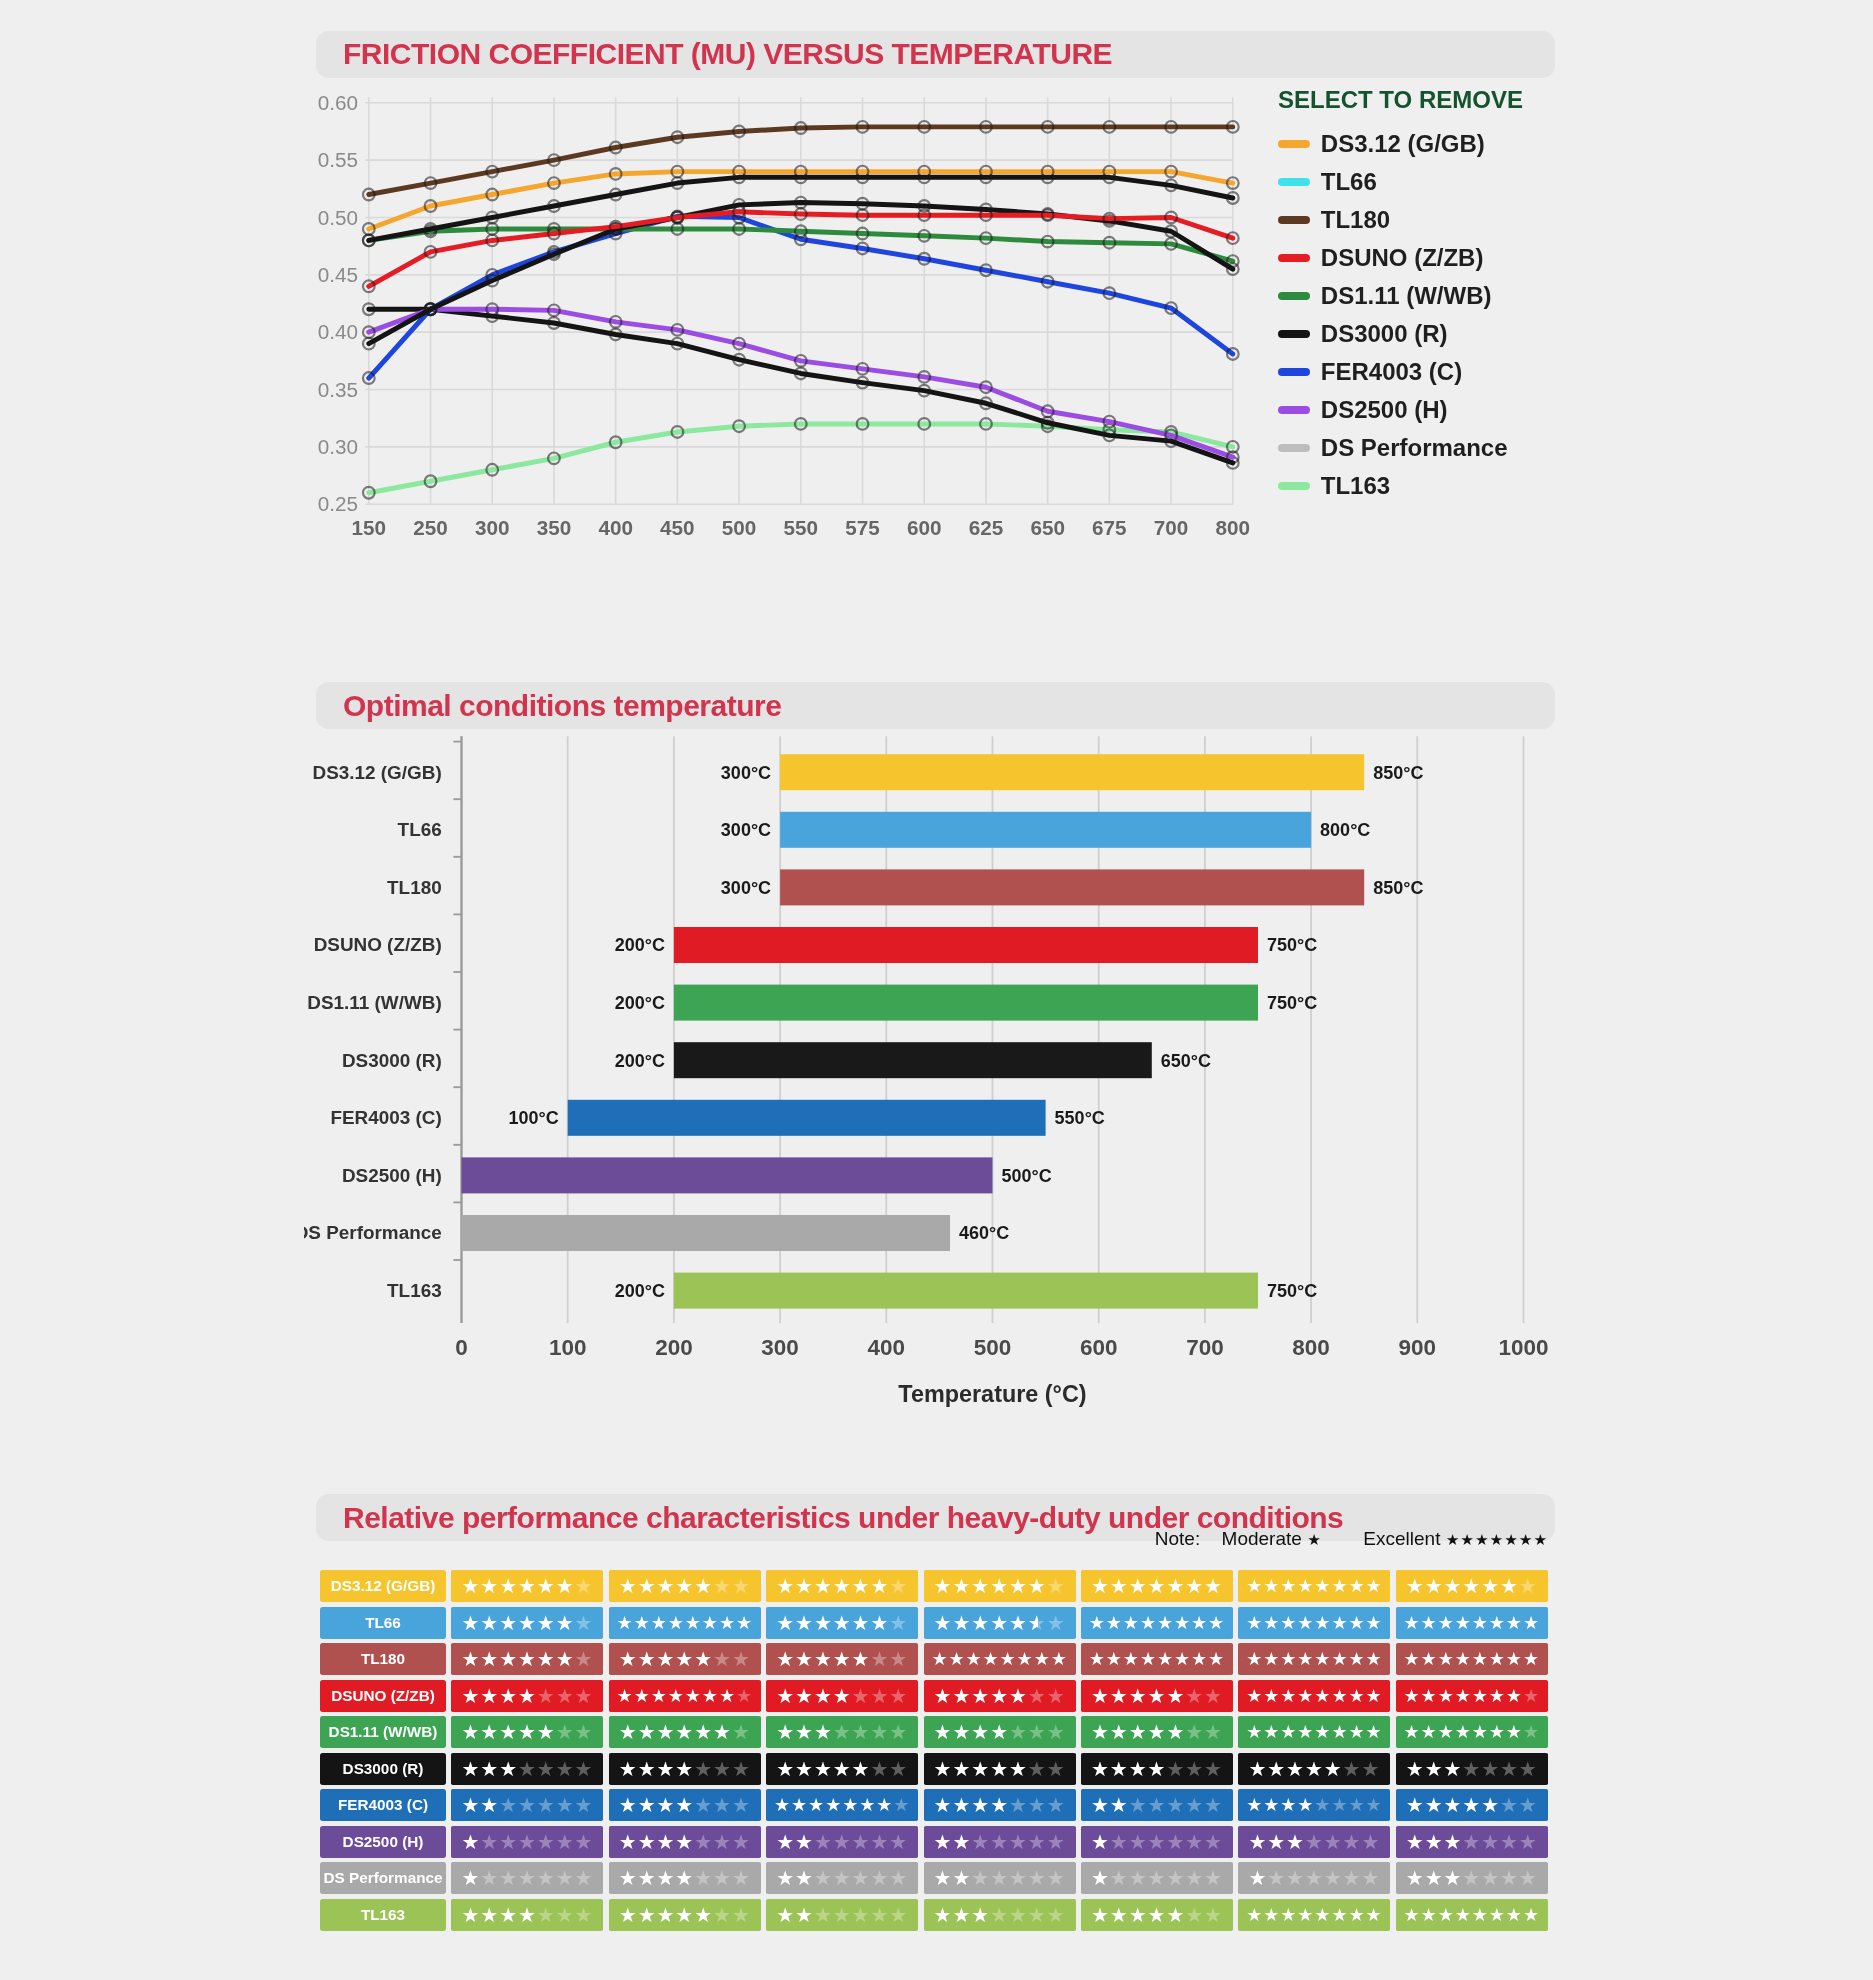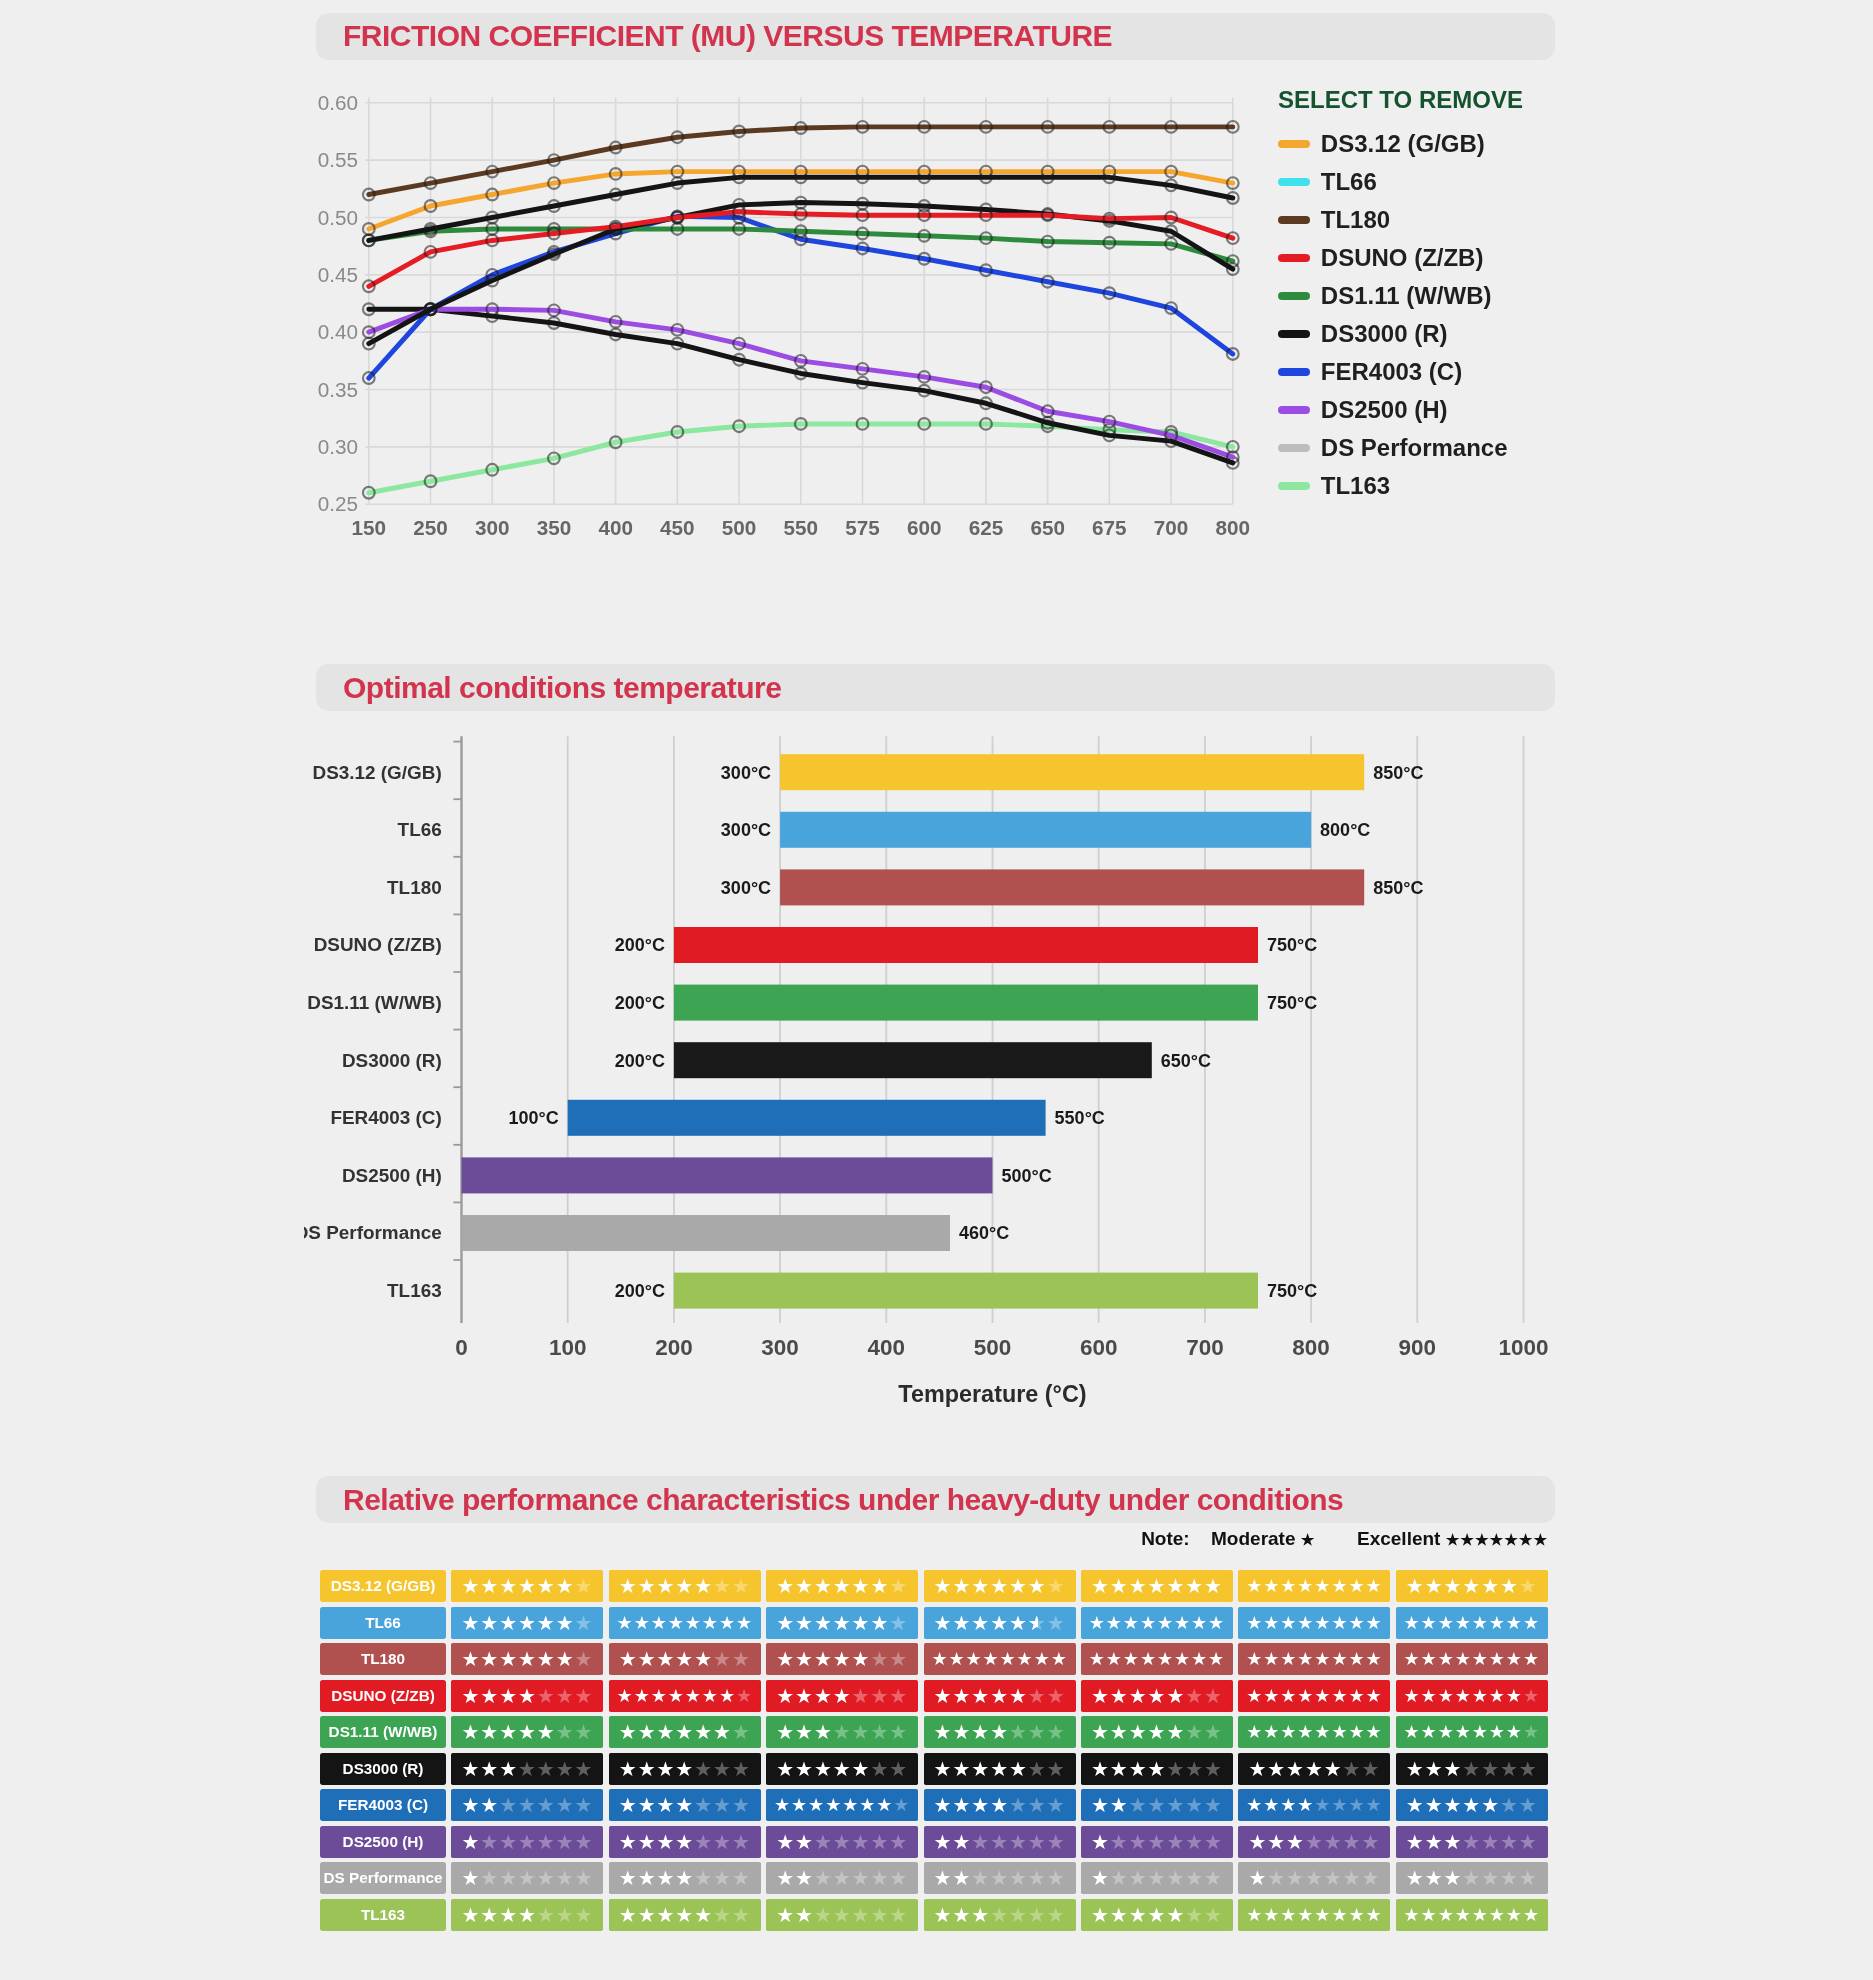--- a/index.html
+++ b/index.html
@@ -6,36 +6,36 @@
   body{
     width:1874px;height:1980px;position:relative;overflow:hidden;
     background:#efefef;
     font-family:"Liberation Sans",sans-serif;
     -webkit-font-smoothing:antialiased;
   }
   .title-pill{
     position:absolute;left:316px;width:1239px;height:47px;
     background:#e4e4e4;border-radius:12.6px;
     display:flex;align-items:center;padding-left:27px;box-sizing:border-box;
-    color:#d2344e;font-weight:700;font-size:30px;letter-spacing:-0.5px;
+    color:#d2344e;font-weight:700;font-size:30px;letter-spacing:-0.5px;margin-top:18px;
   }
   #pill-friction{top:12.6px;}
   #pill-temperature{top:664px;}
   #pill-ratings{top:1476px;}
   #friction-chart-wrap{position:absolute;left:304px;top:65px;width:954px;height:504px;}
   #legend{position:absolute;left:1278px;top:86px;width:288px;}
   #legend .legend-title{color:#14532d;font-weight:700;font-size:24px;margin-bottom:16px;}
   .legend-item{display:flex;align-items:center;margin-bottom:10px;cursor:pointer;}
   .legend-swatch{width:32px;height:7.2px;border-radius:4.5px;margin-right:10.8px;flex:0 0 auto;}
   .legend-label{font-size:24px;font-weight:600;color:#1f1f1f;white-space:nowrap;}
   #temp-chart-wrap{position:absolute;left:304px;top:720px;width:1296px;height:693px;}
   svg text{font-family:"Liberation Sans",sans-serif;}
   #note{
     position:absolute;left:900px;top:1528px;width:648px;text-align:right;
-    font-size:19px;color:#111;font-weight:700;
+    font-size:19px;color:#111;font-weight:400;
   }
   #note .note-stars{font-size:15.3px;letter-spacing:0.9px;}
   #note .sp{display:inline-block;width:31px;}
   #ratings-table{position:absolute;left:320px;top:1570px;}
   .tbl-row{display:flex;margin-bottom:4.5px;}
   .tbl-corner{width:126px;margin-right:5.4px;}
   .tbl-head{
     width:152px;margin-right:5.4px;height:34px;background:#d8d8d8;
     display:flex;align-items:center;justify-content:center;
     font-size:19px;font-weight:700;color:#111;

